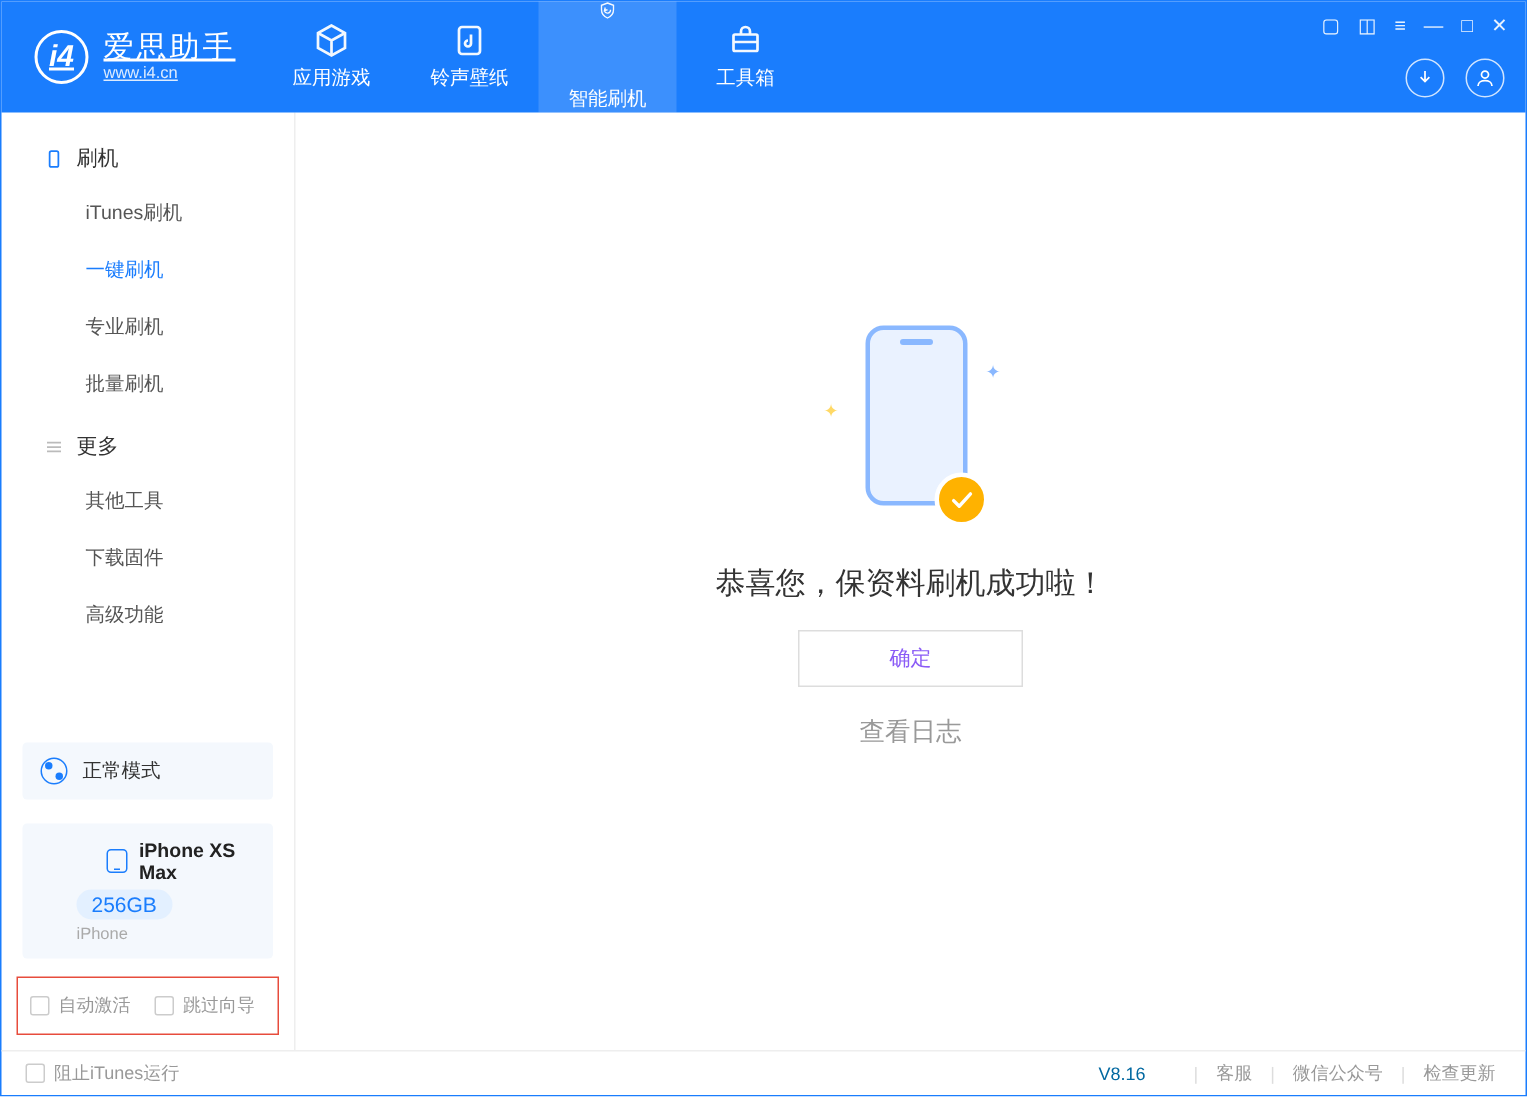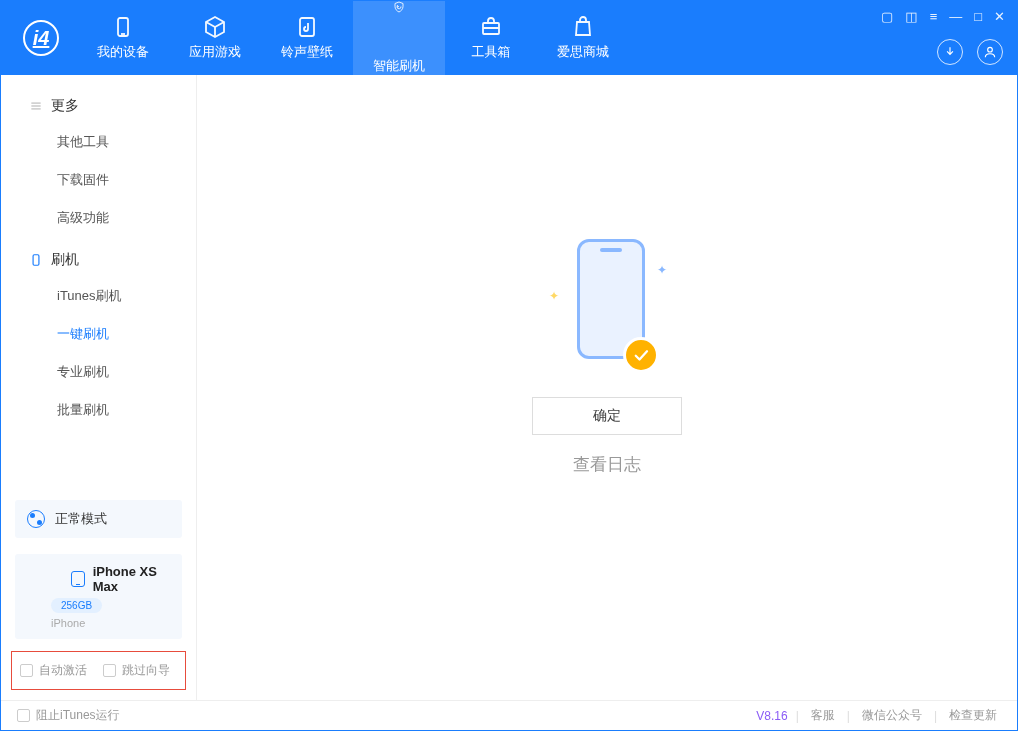--- a/index.html
+++ b/index.html
@@ -34,67 +34,64 @@
 .mode-box { margin: 8px 14px; background: #f4f8fd; border-radius: 3px; padding: 10px 12px; display: flex; align-items: center; gap: 10px; color: #333; font-size: 13px; }
 .mode-box.device { flex-direction: column; align-items: flex-start; gap: 4px; }
 .mode-icon { width: 18px; height: 18px; border: 1.5px solid #1a7dfd; border-radius: 50%; position: relative; }
 .mode-icon::before, .mode-icon::after { content: ""; position: absolute; width: 5px; height: 5px; background: #1a7dfd; border-radius: 50%; }
 .mode-icon::before { top: 2px; left: 2px; }
 .mode-icon::after { bottom: 2px; right: 2px; }
 .dev-top { display: flex; align-items: center; gap: 8px; padding-left: 44px; }
 .dev-icon { width: 16px; height: 16px; border: 1.5px solid #1a7dfd; border-radius: 3px; position: relative; }
 .dev-icon::after { content: ""; position: absolute; width: 4px; height: 1.5px; background: #1a7dfd; bottom: 1px; left: 50%; transform: translateX(-50%); }
 .dev-name { font-weight: bold; color: #222; font-size: 13px; }
-.dev-badge { background: #e3f0ff; color: #1a7dfd; font-size: 10px; padding: 2px 10px; border-radius: 10px; margin-left: 24px; }
+.dev-badge { background: #e3f0ff; color: #1a7dfd; font-size: 14px; padding: 2px 10px; border-radius: 10px; margin-left: 24px; }
 .dev-type { color: #aaa; font-size: 11px; margin-left: 24px; }
 .red-box { border: 1.5px solid #e74c3c; margin: 4px 10px 10px 10px; padding: 10px 8px; display: flex; gap: 16px; align-items: center; }
 .cb { display: flex; align-items: center; gap: 6px; color: #999; font-size: 12px; cursor: pointer; justify-content: flex-end; }
 .cb .box { width: 13px; height: 13px; border: 1px solid #ccc; border-radius: 2px; }
 
 
 .main { flex: 1; display: flex; flex-direction: column; align-items: center; justify-content: center; gap: 18px; padding-bottom: 60px; }
 .phone-illust { width: 120px; height: 140px; position: relative; }
 .phone { position: absolute; left: 30px; top: 0; width: 68px; height: 120px; border: 3px solid #8ab8ff; border-radius: 12px; background: #eaf2ff; }
 .phone::before { content: ""; position: absolute; top: 6px; left: 50%; transform: translateX(-50%); width: 22px; height: 4px; background: #8ab8ff; border-radius: 3px; }
 .check-badge { position: absolute; right: 8px; bottom: 6px; width: 36px; height: 36px; background: #ffb200; border-radius: 50%; display: flex; align-items: center; justify-content: center; border: 3px solid #fff; }
 .check-badge svg { width: 18px; height: 18px; }
 .sparkle { position: absolute; color: #ffd966; font-size: 12px; }
 .sparkle.s1 { left: 2px; top: 50px; }
 .sparkle.s2 { right: 0px; top: 24px; color: #8ab8ff; }
 .success-text { font-size: 20px; color: #333; }
-.ok-btn { width: 150px; height: 38px; border: 1px solid #ddd; background: #fff; font-size: 14px; cursor: pointer; color: #404040; }
+.ok-btn { width: 150px; height: 38px; border: 1px solid #ddd; background: #fff; font-size: 14px; cursor: pointer; color: #8b5cf6; }
 .view-log { color: #999; font-size: 17px; cursor: pointer; }
 
 
 .footer { height: 30px; border-top: 1px solid #eee; display: flex; align-items: center; padding: 0 16px; font-size: 12px; color: #999; }
 .footer .cb { color: #999; }
 .footer-spacer { flex: 1; }
 .footer a { color: #999; text-decoration: none; margin: 0 4px; cursor: pointer; }
 .footer .sep { color: #ddd; margin: 0 8px; }
-.ver { color: #8b5cf6; margin-right: 0; }
+.ver { color: #0369a1; margin-right: 24px; }
 </style>
 </head>
 <body>
 
 <div class="window">
 
   <div class="header">
     <div class="logo-block">
       <div class="logo-icon">i4</div>
+      <div class="logo-text">
+        <div class="big">爱思助手</div>
+        <div class="small">www.i4.cn</div>
+      </div>
     </div>
     <div class="tabs">
       <div class="tab">
         <svg class="ticon" viewBox="0 0 24 24" fill="none" stroke="#fff" stroke-width="1.8">
-            <rect x="7" y="3" width="10" height="18" rx="2"></rect>
-            <line x1="10" y1="19" x2="14" y2="19"></line>
-          </svg>
-        <span>我的设备</span>
-      </div>
-      <div class="tab">
-        <svg class="ticon" viewBox="0 0 24 24" fill="none" stroke="#fff" stroke-width="1.8">
             <path d="M12 2L3 7v10l9 5 9-5V7l-9-5z"></path>
             <path d="M3 7l9 5 9-5M12 12v10"></path>
           </svg>
         <span>应用游戏</span>
       </div>
       <div class="tab">
         <svg class="ticon" viewBox="0 0 24 24" fill="none" stroke="#fff" stroke-width="1.8">
             <rect x="5" y="3" width="14" height="18" rx="2"></rect>
             <path d="M13 8v6a2 2 0 11-2-2"></path>
           </svg>
@@ -106,27 +103,20 @@
             <path d="M8 12a4 4 0 108-1M9 8l-1 4 4-1"></path>
           </svg>
         <span>智能刷机</span>
       </div>
       <div class="tab">
         <svg class="ticon" viewBox="0 0 24 24" fill="none" stroke="#fff" stroke-width="1.8">
             <rect x="4" y="8" width="16" height="11" rx="1"></rect>
             <path d="M9 8V6a3 3 0 016 0v2M4 13h16"></path>
           </svg>
         <span>工具箱</span>
-      </div>
-      <div class="tab">
-        <svg class="ticon" viewBox="0 0 24 24" fill="none" stroke="#fff" stroke-width="1.8">
-            <path d="M6 7h12l1 13H5L6 7z"></path>
-            <path d="M9 7V5a3 3 0 016 0v2"></path>
-          </svg>
-        <span>爱思商城</span>
       </div>
     </div>
     <div class="header-right">
       <span>▢</span>
       <span>◫</span>
       <span>≡</span>
       <span>—</span>
       <span>□</span>
       <span>✕</span>
     </div>
@@ -141,44 +131,44 @@
             <circle cx="12" cy="8" r="4"></circle>
             <path d="M4 21c0-4 4-6 8-6s8 2 8 6"></path>
           </svg>
       </div>
     </div>
   </div>
 
   <div class="body">
 
     <div class="sidebar">
+      <div class="side-section">
+        <div class="side-header">
+          <svg class="hicon" viewBox="0 0 24 24" fill="none" stroke="#1a7dfd" stroke-width="2">
+              <rect x="7" y="3" width="10" height="18" rx="2"></rect>
+            </svg>
+          <span>刷机</span>
+        </div>
+        <div class="side-item">iTunes刷机</div>
+        <div class="side-item active">一键刷机</div>
+        <div class="side-item">专业刷机</div>
+        <div class="side-item">批量刷机</div>
+      </div>
       <div class="side-section">
         <div class="side-header">
           <svg class="hicon" viewBox="0 0 24 24" fill="none" stroke="#bbb" stroke-width="2">
               <line x1="4" y1="7" x2="20" y2="7"></line>
               <line x1="4" y1="12" x2="20" y2="12"></line>
               <line x1="4" y1="17" x2="20" y2="17"></line>
             </svg>
           <span>更多</span>
         </div>
         <div class="side-item">其他工具</div>
         <div class="side-item">下载固件</div>
         <div class="side-item">高级功能</div>
-      </div>
-      <div class="side-section">
-        <div class="side-header">
-          <svg class="hicon" viewBox="0 0 24 24" fill="none" stroke="#1a7dfd" stroke-width="2">
-              <rect x="7" y="3" width="10" height="18" rx="2"></rect>
-            </svg>
-          <span>刷机</span>
-        </div>
-        <div class="side-item">iTunes刷机</div>
-        <div class="side-item active">一键刷机</div>
-        <div class="side-item">专业刷机</div>
-        <div class="side-item">批量刷机</div>
       </div>
 
       <div class="side-spacer"></div>
 
       <div class="mode-box">
         <div class="mode-icon"></div>
         <span>正常模式</span>
       </div>
       <div class="mode-box device">
         <div class="dev-top">
@@ -205,20 +195,21 @@
       <div class="phone-illust">
         <div class="sparkle s1">✦</div>
         <div class="sparkle s2">✦</div>
         <div class="phone"></div>
         <div class="check-badge">
           <svg viewBox="0 0 24 24" fill="none" stroke="#fff" stroke-width="3" stroke-linecap="round" stroke-linejoin="round">
               <polyline points="5 13 10 18 20 7"></polyline>
             </svg>
         </div>
       </div>
+      <div class="success-text">恭喜您，保资料刷机成功啦！</div>
       <button class="ok-btn">确定</button>
       <a class="view-log">查看日志</a>
     </div>
 
   </div>
 
   <div class="footer">
     <label class="cb">
       <span class="box"></span>
       <span>阻止iTunes运行</span>

